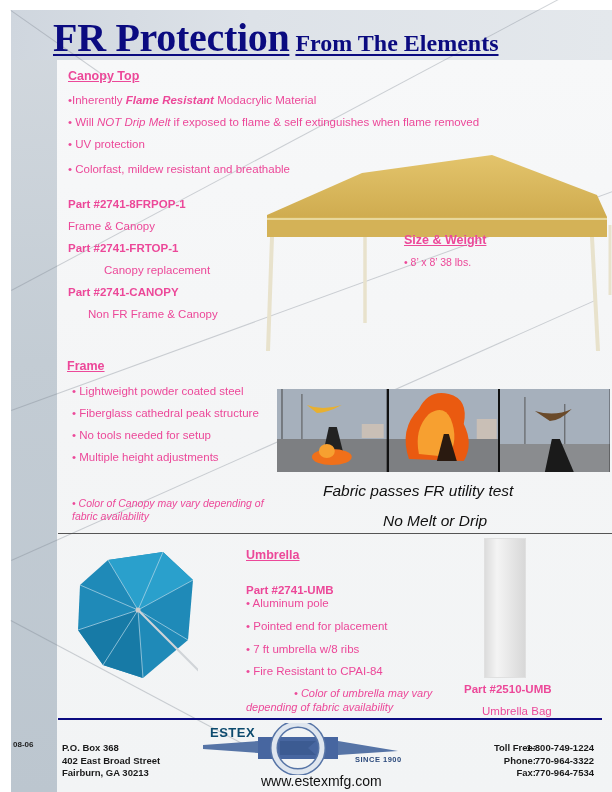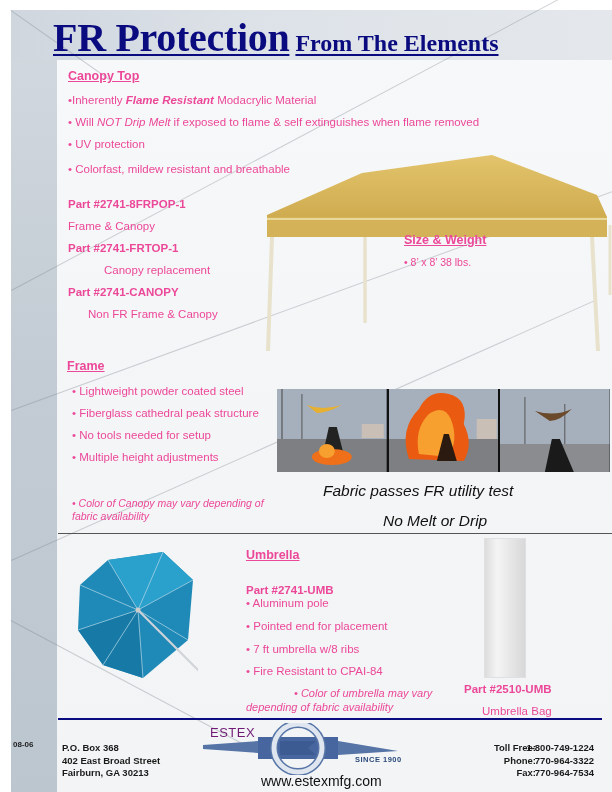--- a/index.html
+++ b/index.html
@@ -60,21 +60,21 @@
   .bag-img {
     position: absolute; left: 484px; top: 538px; width: 42px; height: 140px;
     background: linear-gradient(90deg, #dcdcdc 0%, #f4f4f4 30%, #e8e8e8 60%, #d8d8d8 100%);
     border: 1px solid #e0e0e0;
   }
 
   .foot { position: absolute; font-size: 9.5px; font-weight: bold; color: #1a1a1a; white-space: nowrap; line-height: 12.5px; }
   .foot-r { text-align: right; }
   .date-code { position: absolute; left: 13px; top: 740px; font-size: 8px; font-weight: bold; color: #222; }
   .logo { position: absolute; left: 198px; top: 723px; width: 200px; height: 52px; }
-  .logo-text { position: absolute; left: 210px; top: 725px; font-size: 13px; font-weight: normal; color: #701a75; letter-spacing: 0.5px; }
+  .logo-text { position: absolute; left: 210px; top: 725px; font-size: 13px; font-weight: bold; color: #0c4a6e; letter-spacing: 0.5px; }
   .since { position: absolute; left: 355px; top: 755px; font-size: 7.5px; font-weight: bold; color: #2c4a7c; letter-spacing: 0.5px; }
   .web { position: absolute; left: 261px; top: 773px; font-size: 14px; color: #111; }
 </style>
 </head>
 <body>
 
 <div class="page-bg"></div>
 <div class="main-panel"></div>
 <div class="left-strip"></div>
 <div class="title-band"></div>

